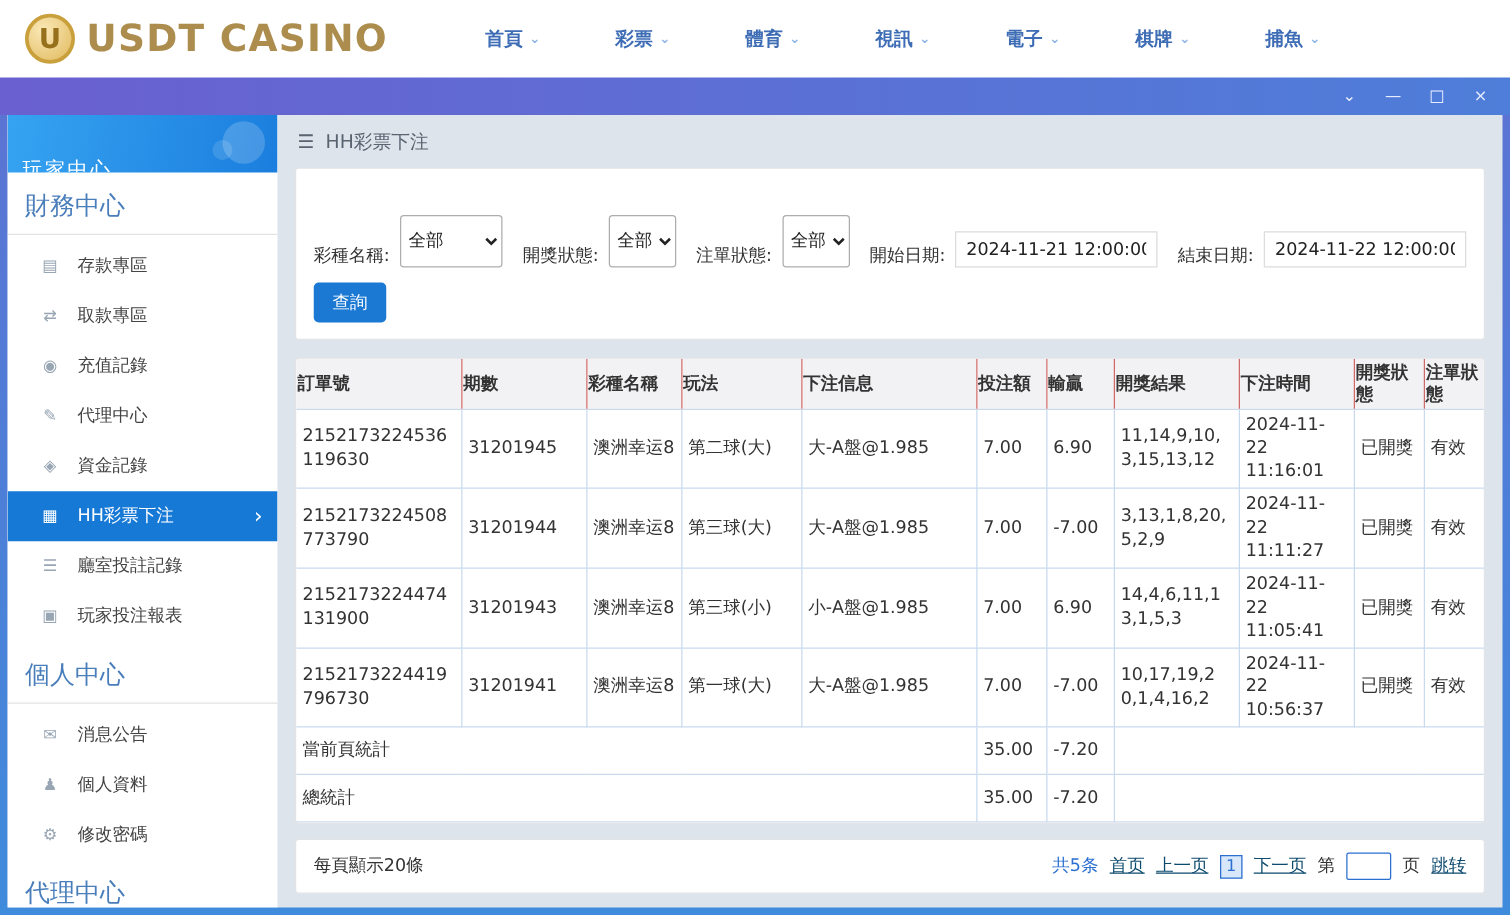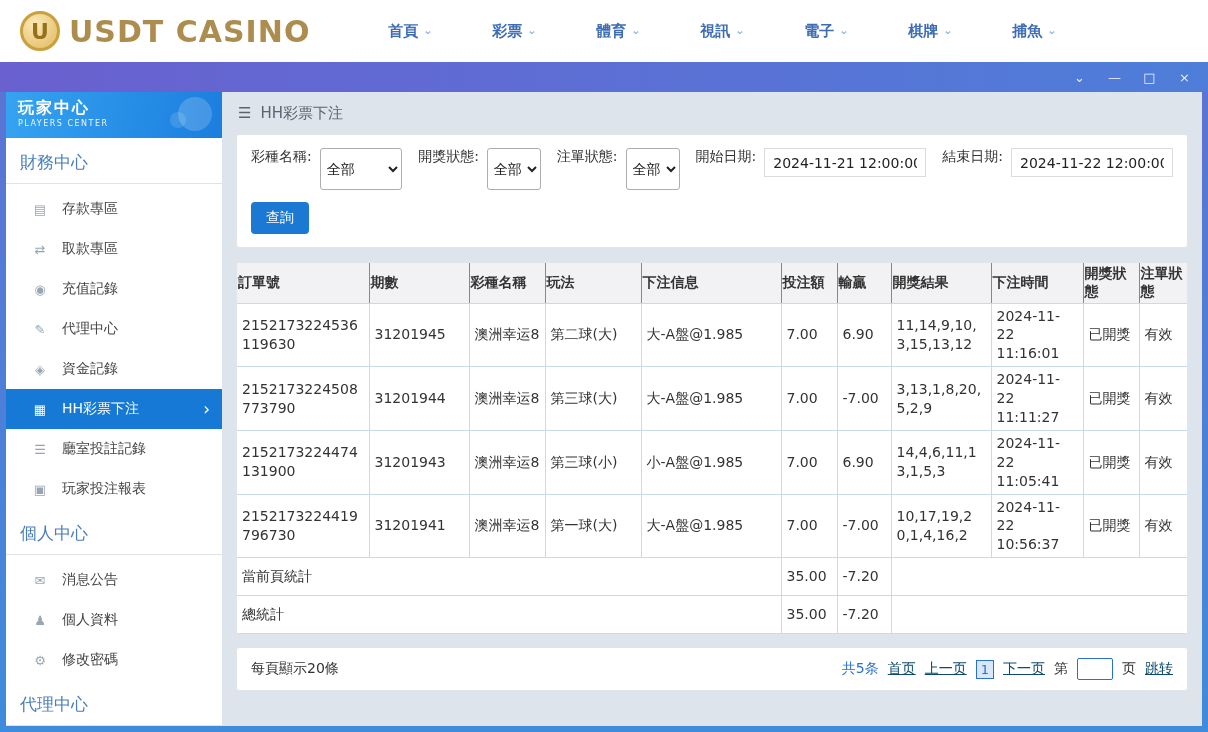--- a/index.html
+++ b/index.html
@@ -24,43 +24,43 @@
   .win-btn{color:#e8ecff;font-size:13px;width:15px;text-align:center;cursor:pointer;line-height:1;}
 
   
   .frame{height:640px;background:linear-gradient(180deg,#5b74d4,#3f8bdc);padding:0 6px 6px;}
   .app{display:flex;height:100%;background:#dde4ec;overflow:hidden;}
 
   
   .sidebar{width:216px;background:#fff;flex:none;display:flex;flex-direction:column;overflow:hidden;}
   .side-head{height:46px;flex:none;background:linear-gradient(100deg,#36a3f1,#1b7ede);
     color:#fff;padding:6px 12px;position:relative;overflow:hidden;}
-  .side-head .t{font-size:16px;font-weight:bold;letter-spacing:2px;}
+  .side-head .t{font-size:16px;font-weight:normal;letter-spacing:2px;margin-top:28px;}
   .side-head .s{font-size:8px;letter-spacing:1.5px;opacity:.9;}
   .deco{position:absolute;right:10px;top:5px;width:34px;height:34px;border-radius:50%;
     background:rgba(255,255,255,.18);}
   .deco2{position:absolute;right:36px;top:20px;width:16px;height:16px;border-radius:50%;
     background:rgba(255,255,255,.13);}
-  .side-section{color:#4a7ebb;font-size:17px;padding:13px 14px 9px;border-bottom:1px solid #e2e2e2;
+  .side-section{color:#4a7ebb;font-size:20px;padding:13px 14px 9px;border-bottom:1px solid #e2e2e2;
     margin-bottom:5px;}
   .side-item{display:flex;align-items:center;height:40px;padding:0 12px 0 26px;gap:14px;
     font-size:14px;color:#444;cursor:pointer;}
   .sicon{width:16px;color:#98a6b3;font-size:13px;text-align:center;flex:none;}
   .side-item.active{background:#1779d6;color:#fff;}
   .side-item.active .sicon{color:#fff;}
   .sarrow{margin-left:auto;font-size:17px;line-height:1;color:#fff;}
 
   
   .main{flex:1;display:flex;flex-direction:column;overflow:hidden;}
   .crumb{height:42px;flex:none;display:flex;align-items:center;gap:9px;padding:0 16px;
     color:#5a6470;font-size:15px;}
   .burger{font-size:15px;color:#5a6470;cursor:pointer;}
   .card{background:#fff;border:1px solid #e2e4e8;border-radius:3px;margin:0 14px;}
   .filter-card{padding:13px 14px;}
-  .filter-row{display:flex;align-items:flex-start;gap:8px;font-size:14px;color:#333;}
+  .filter-row{display:flex;align-items:flex-end;gap:8px;font-size:14px;color:#333;margin-top:24px;}
   .flabel{margin-left:8px;white-space:nowrap;}
   .flabel:first-child{margin-left:0;}
   select{height:42px;border:1px solid #adadad;border-radius:3px;background:#fff;font-size:14px;
     color:#222;padding:0 2px;font-family:inherit;}
   .sel-lottery{width:118px;}
   .sel-draw{width:64px;}
   .sel-order{width:56px;}
   .date-input{height:29px;width:162px;border:1px solid #dcdcdc;padding:0 8px;font-size:14px;
     color:#222;font-family:inherit;}
   .search-btn{margin-top:12px;background:#1b79d4;color:#fff;border:none;border-radius:4px;

